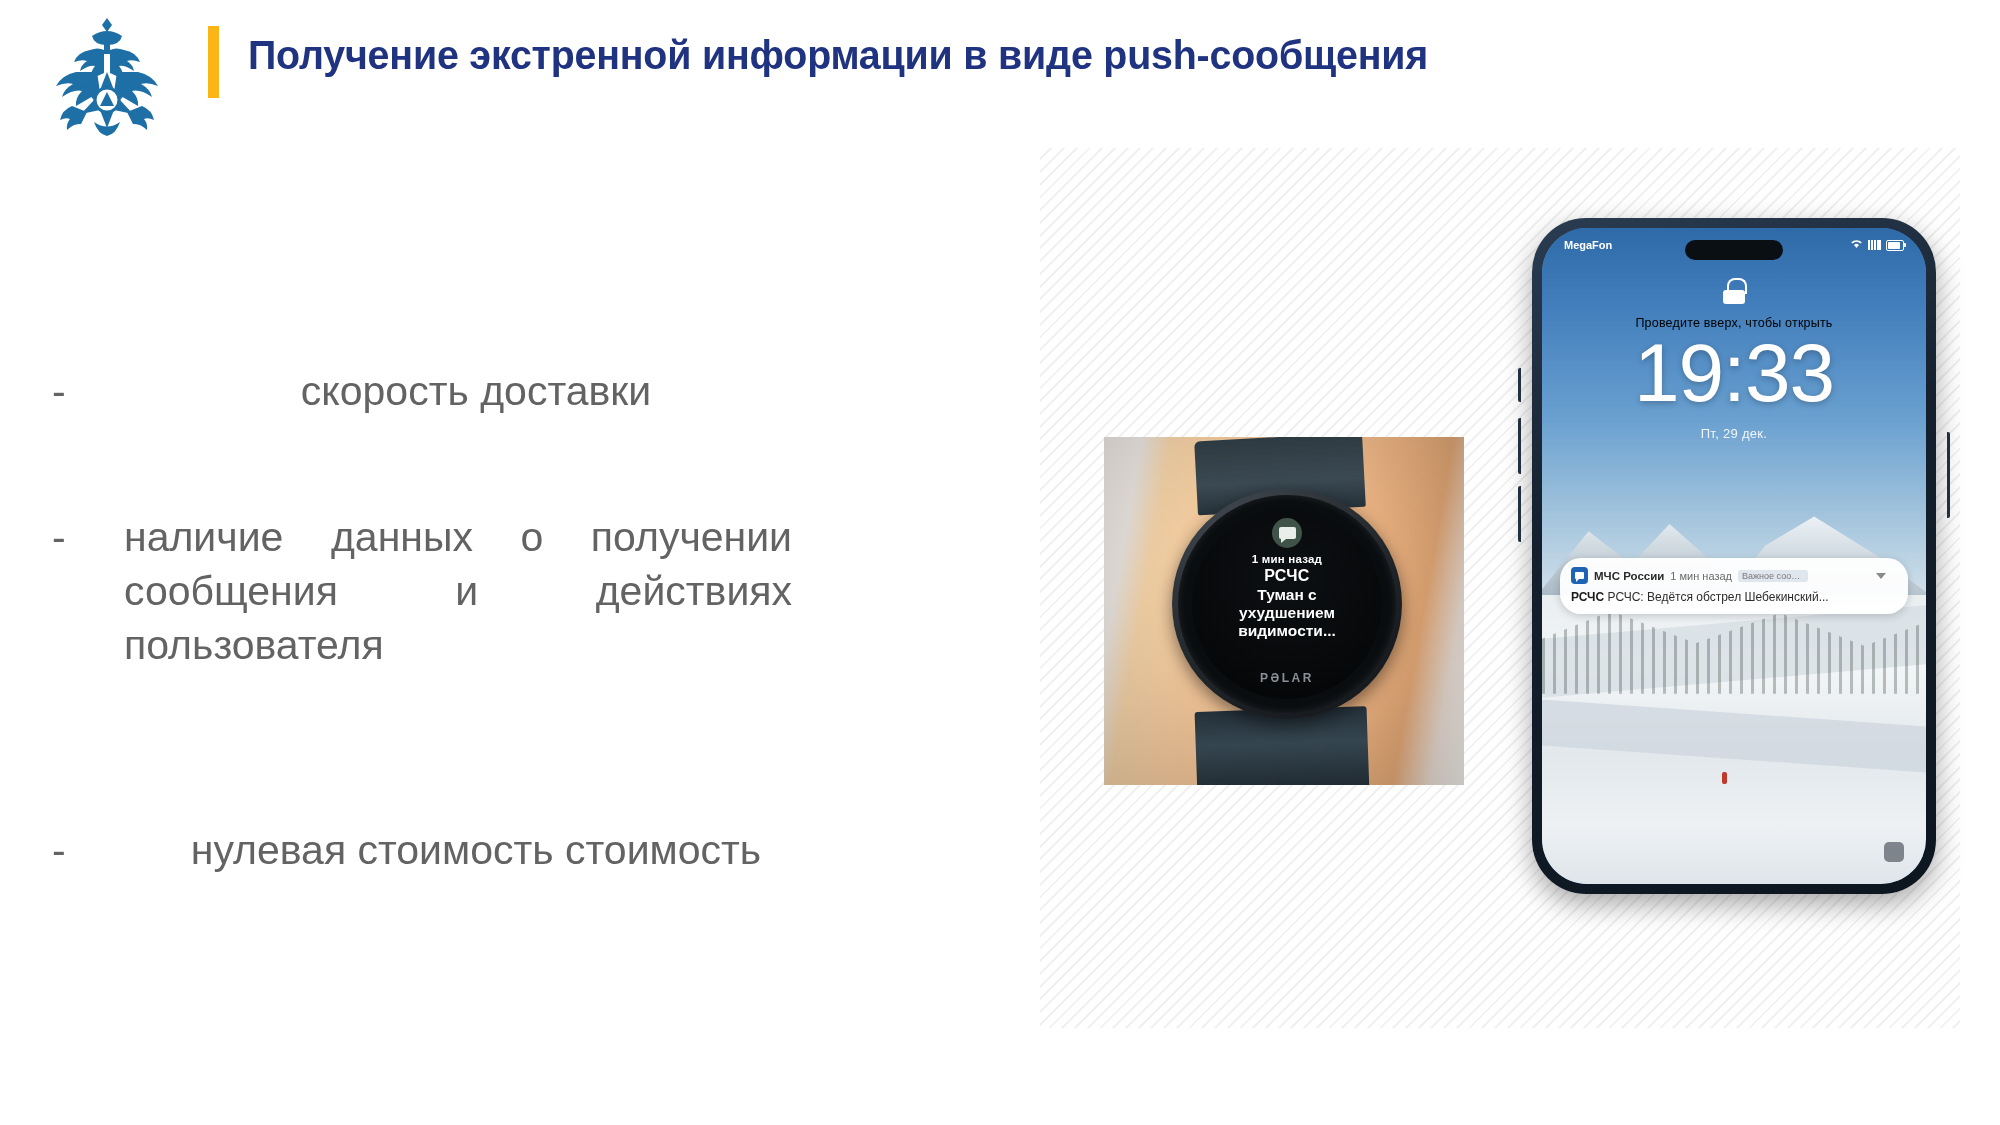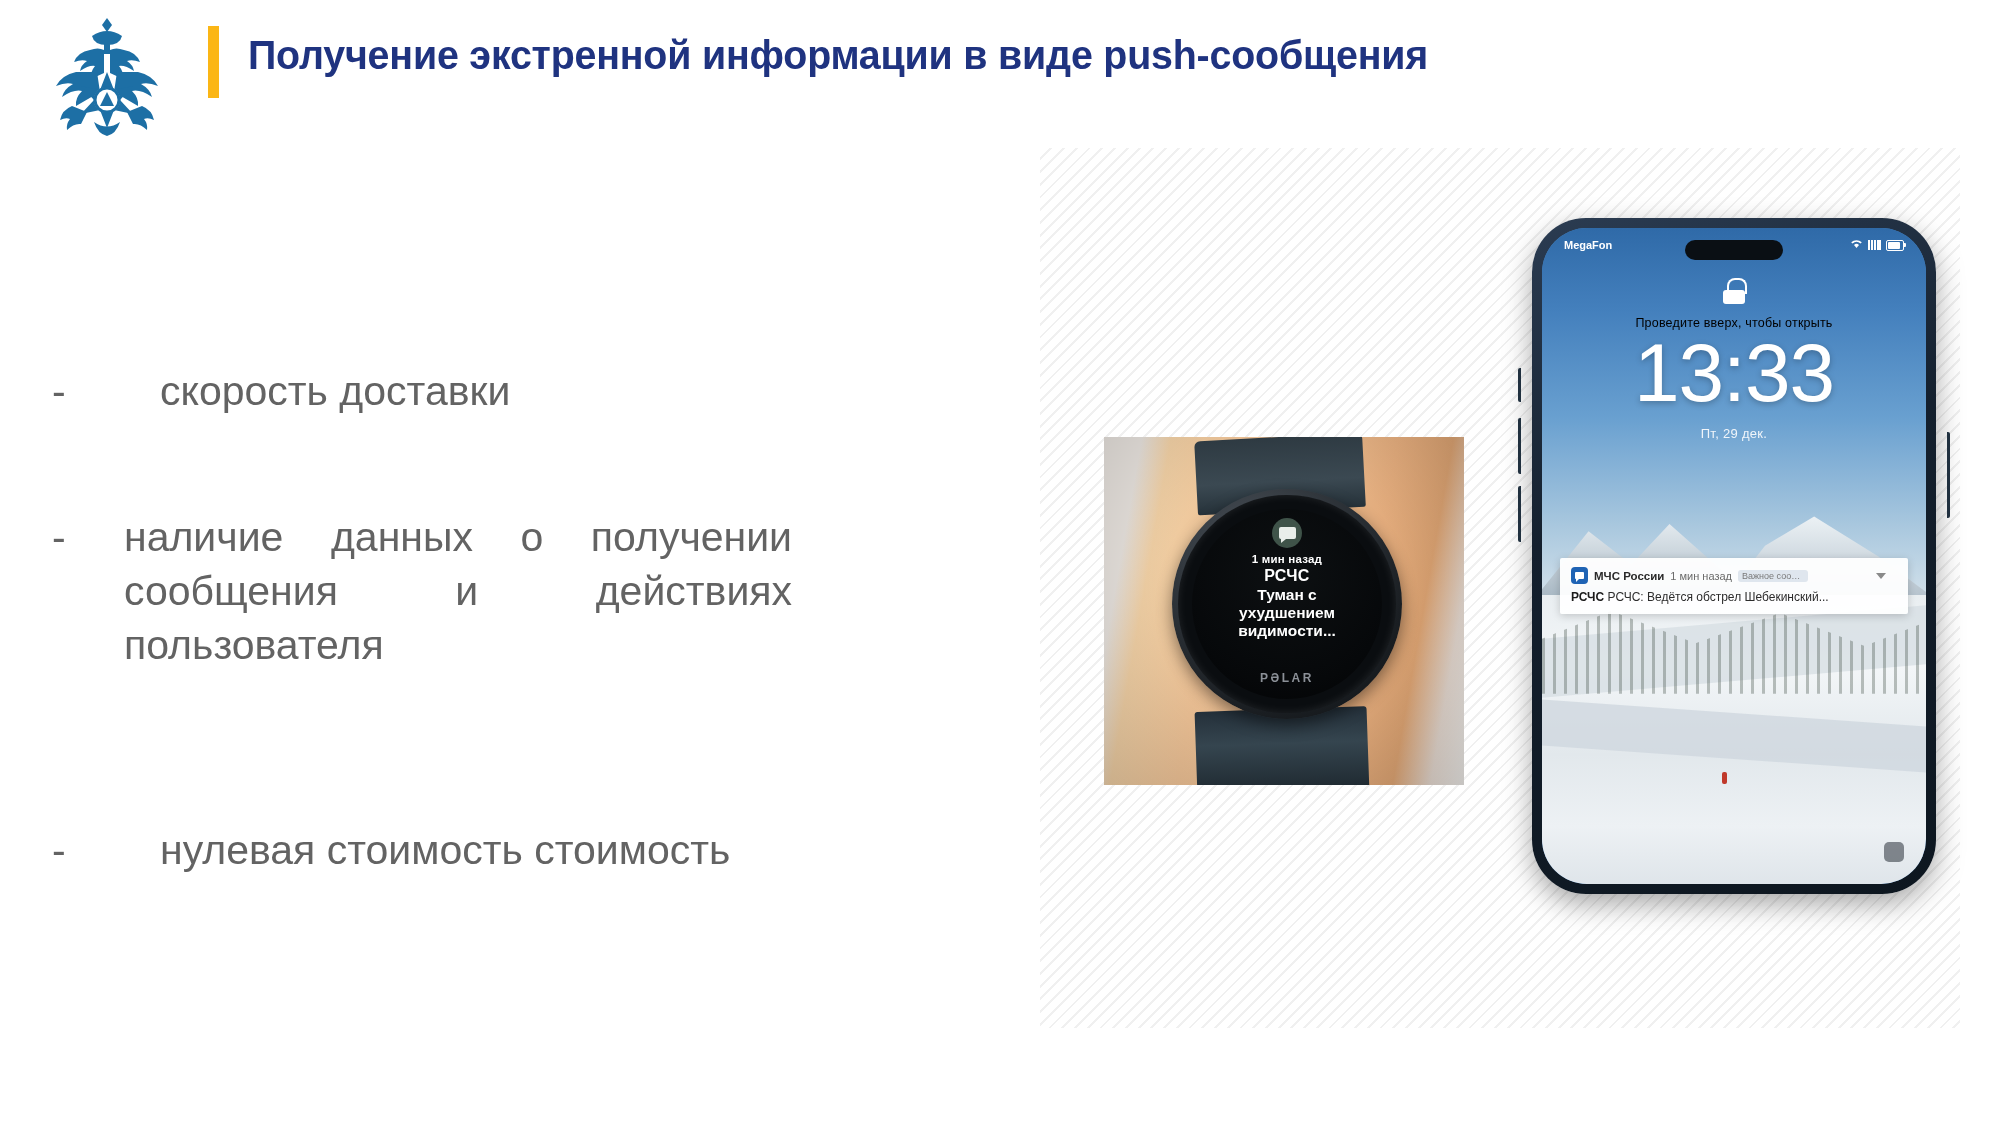--- a/index.html
+++ b/index.html
@@ -32,21 +32,21 @@
   .bullet{
     position:relative;
     font-size:41px;line-height:1.32;color:#636363;
     text-align:justify;
     padding-left:72px;
     font-family:"Liberation Sans", sans-serif;
   }
   .bullet .dash{position:absolute;left:0;top:0;width:30px;text-align:left;}
   .bullet .btext{display:block;}
   .bullet .btext::after{content:"";display:inline-block;width:100%;}
-  .bullet.nojust .btext{text-align:left;margin-left:36px;}
+  .bullet.nojust .btext{text-align:center;margin-left:36px;}
   .bullet.nojust .btext::after{display:none;}
   .sp-1{height:84px;}
   .sp-2{height:92px;}
   .sp-3{height:96px;}
   
   #panel{
     position:absolute;left:1040px;top:148px;width:920px;height:880px;
     background:
       repeating-linear-gradient(135deg,
         #ffffff 0px,#ffffff 7px,
@@ -205,21 +205,21 @@
     font-size:82px;color:#ffffff;font-weight:300;letter-spacing:-1px;
     line-height:1;
     text-shadow:0 2px 6px rgba(0,0,0,.25);
   }
   #date{
     position:absolute;left:0;top:198px;width:100%;text-align:center;
     font-size:13px;color:#f0f5fa;letter-spacing:.3px;
   }
   #notif{
     position:absolute;left:18px;top:330px;width:348px;
-    background:rgba(255,255,255,.94);border-radius:2px;
+    background:rgba(255,255,255,.94);border-radius:21px;
     padding:9px 22px 10px 11px;box-sizing:border-box;
     box-shadow:0 2px 8px rgba(0,0,0,.18);
   }
   #notif-head{display:flex;align-items:center;gap:6px;}
   #notif-app-icon{
     width:17px;height:17px;border-radius:4px;
     background:#1f63b4;display:flex;align-items:center;justify-content:center;flex:0 0 auto;
   }
   #notif-app-icon span{
     display:block;width:9px;height:7px;background:#fff;border-radius:1px;position:relative;
@@ -385,21 +385,21 @@
           </span>
       </div>
     </div>
 
     <div id="lock-icon">
       <span class="shackle"></span>
       <span class="bodyl"></span>
     </div>
 
     <div id="swipe-hint">Проведите вверх, чтобы открыть</div>
-    <div id="clock">13:33</div>
+    <div id="clock">19:33</div>
     <div id="date">Пт, 29 дек.</div>
 
     <div id="notif">
       <div id="notif-head">
         <span id="notif-app-icon">
             <span></span>
           </span>
         <span id="notif-app">МЧС России</span>
         <span id="notif-time">1 мин назад</span>
         <span id="notif-badge">Важное сообщение</span>

